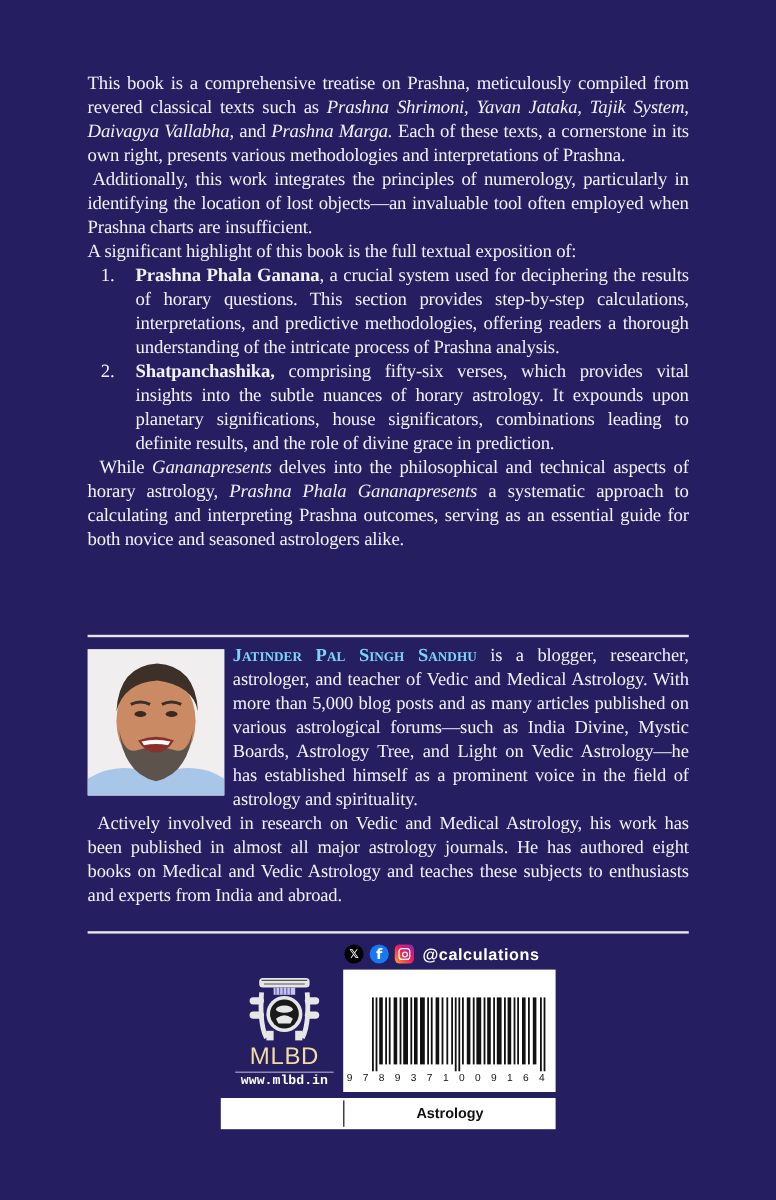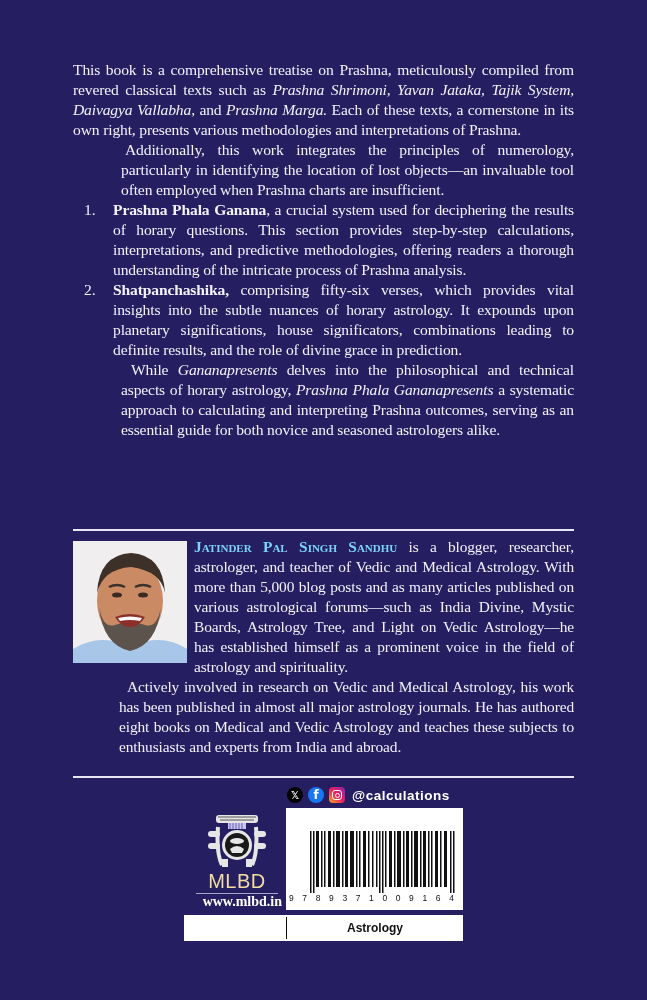--- a/index.html
+++ b/index.html
@@ -30,21 +30,20 @@
       font-size: 15.6px;
       line-height: 20px;
       text-align: justify;
       letter-spacing: -0.15px;
     }
     .blurb p {
       margin: 0;
     }
     .blurb p.indent {
       text-indent: 4px;
-      margin-left: 48px;
     }
     .blurb ol {
       margin: 0;
       padding: 0;
       list-style: none;
     }
     .blurb li {
       position: relative;
       padding-left: 40px;
     }
@@ -91,21 +90,21 @@
       width: 114px;
       height: 124px;
       margin-right: 7px;
     }
     .author .name {
       color: #7dd3fc;
       font-weight: bold;
       font-variant: small-caps;
       letter-spacing: 0;
     }
-    .author p.indent { text-indent: 8px; margin-left: 46px; }
+    .author p.indent { text-indent: 8px; }
 
     .social {
       position: absolute;
       left: 287px;
       top: 786px;
       height: 18px;
       display: flex;
       align-items: center;
       gap: 5px;
     }
@@ -172,26 +171,25 @@
       line-height: 22px;
       margin-top: 1px;
       letter-spacing: 0.5px;
     }
     .logo .underline {
       height: 1px;
       background: #a9a5c9;
       margin: 1px 4px 1px 4px;
     }
     .logo .url {
-      font-family: Liberation Serif, serif;
-      font-weight: bold;
-      font-size: 14px;
+      font-family: Liberation Mono, monospace;
+      font-weight: bold;
+      font-size: 11px;
       color: #ffffff;
       line-height: 13px;
-      text-align: right;
     }
 
     .isbn-box {
       position: absolute;
       left: 286px;
       top: 808px;
       width: 177px;
       height: 102px;
       background: #fff;
     }
@@ -255,20 +253,21 @@
     }
   </style>
 </head>
 <body>
 
 <div class="cover">
 
   <div class="blurb">
     <p><span>This book is a comprehensive treatise on Prashna, meticulously compiled from revered classical texts such as </span><i>Prashna Shrimoni, Yavan Jataka, Tajik System, Daivagya Vallabha,</i><span> and </span><i>Prashna Marga.</i><span> Each of these texts, a cornerstone in its own right, presents various methodologies and interpretations of Prashna.</span></p>
     <p class="indent">Additionally, this work integrates the principles of numerology, particularly in identifying the location of lost objects—an invaluable tool often employed when Prashna charts are insufficient.</p>
+    <p>A significant highlight of this book is the full textual exposition of:</p>
     <ol>
       <li>
         <span class="num">1.</span><b>Prashna Phala Ganana</b><span>, a crucial system used for deciphering the results of horary questions. This section provides step-by-step calculations, interpretations, and predictive methodologies, offering readers a thorough understanding of the intricate process of Prashna analysis.</span>
       </li>
       <li>
         <span class="num">2.</span><b>Shatpanchashika,</b><span> comprising fifty-six verses, which provides vital insights into the subtle nuances of horary astrology. It expounds upon planetary significations, house significators, combinations leading to definite results, and the role of divine grace in prediction.</span>
       </li>
     </ol>
     <p class="indent" style="text-indent:10px"><span>While </span><i>Gananapresents</i><span> delves into the philosophical and technical aspects of horary astrology, </span><i>Prashna Phala Gananapresents</i><span> a systematic approach to calculating and interpreting Prashna outcomes, serving as an essential guide for both novice and seasoned astrologers alike.</span></p>
   </div>

